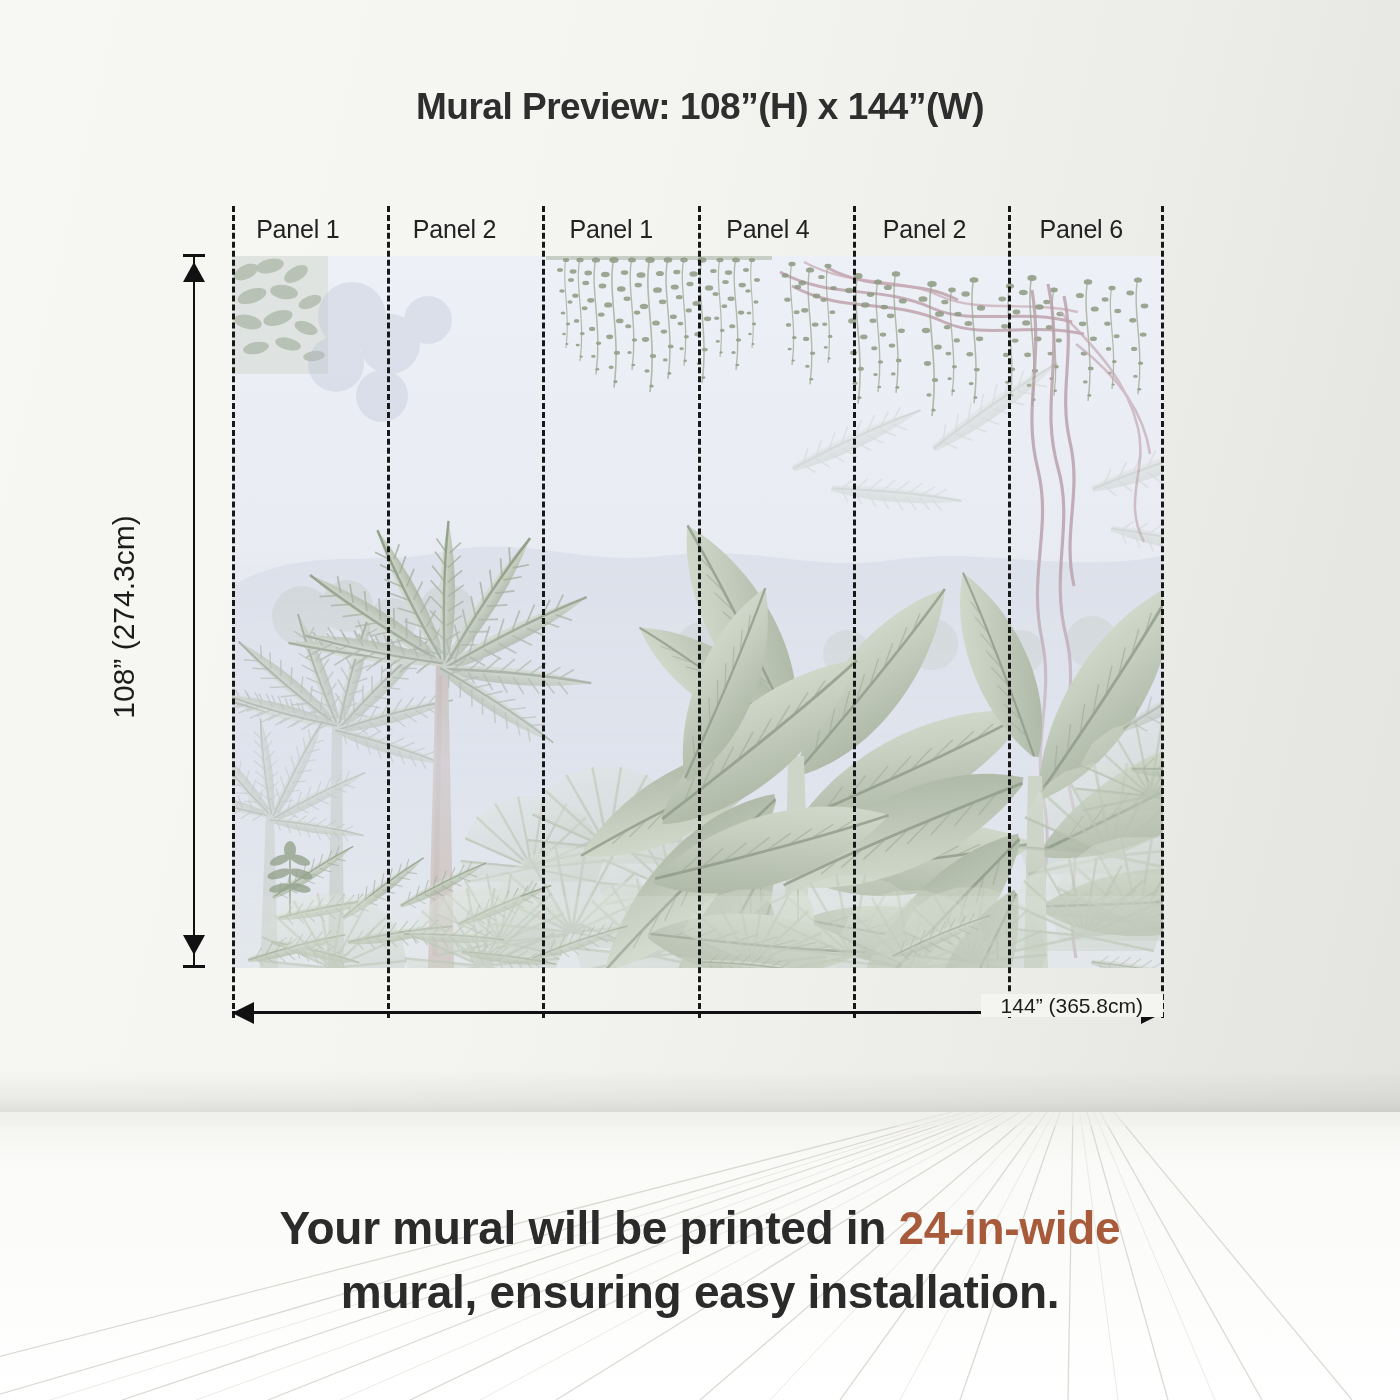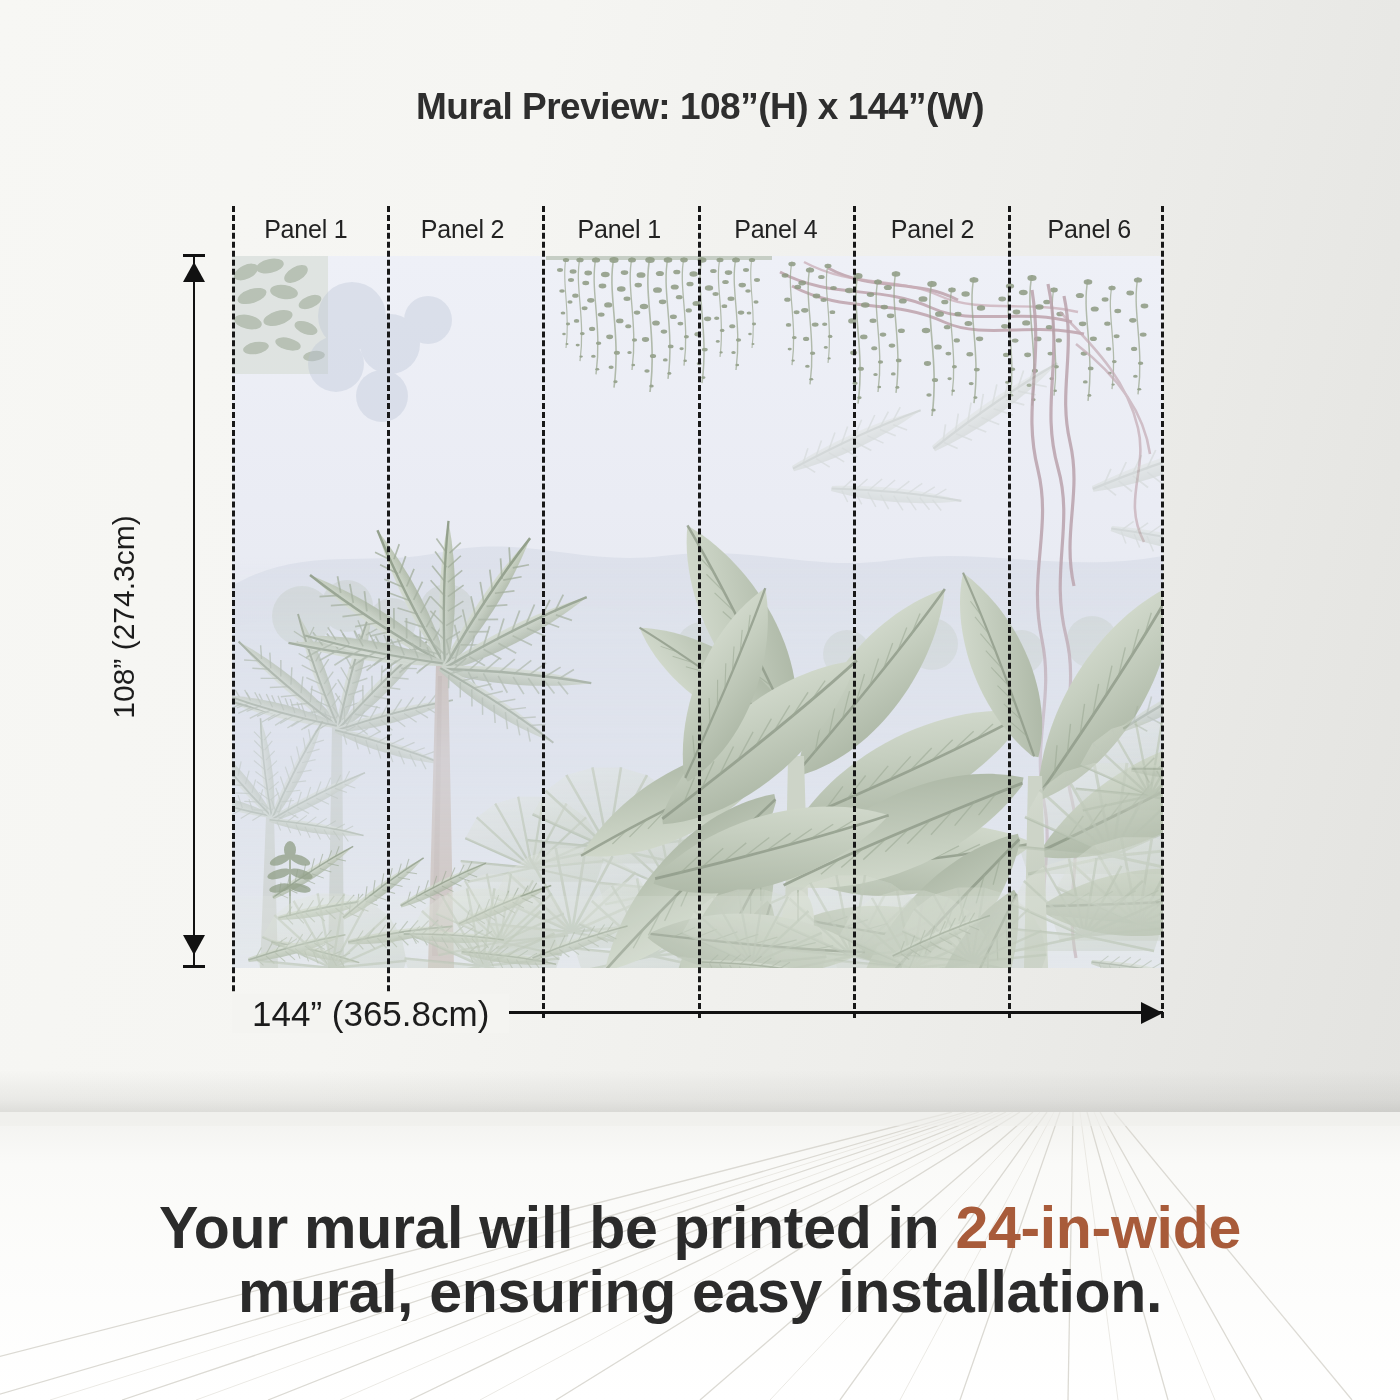--- a/index.html
+++ b/index.html
@@ -31,21 +31,21 @@
   #title {
     position:absolute; left:0; top:86px; width:1400px;
     text-align:center;
     font-size:37px; font-weight:bold; letter-spacing:-.5px;
     color:#2e2e2e;
     white-space:nowrap;
   }
 
   
   #panel-labels {
-    position:absolute; left:232px; top:212px; width:931px; height:34px;
+    position:absolute; left:224px; top:212px; width:931px; height:34px;
     display:flex;
     gap:9px;
   }
   .panel-label {
     flex:1 1 0; text-align:center;
     font-size:25px; color:#222; letter-spacing:-.2px;
     line-height:34px;
   }
 
   
@@ -79,35 +79,35 @@
   }
 
   #hdim { position:absolute; left:232px; top:1011px; width:931px; height:3px; background:#111; }
   .harrow{ position:absolute; top:1002px; width:0;height:0;
            border-top:11px solid transparent; border-bottom:11px solid transparent; }
   #harrow-left { left:232px; border-right:22px solid #111; }
   #harrow-right{ left:1141px; border-left:22px solid #111; }
 
   #hlabel{
     position:absolute; left:232px; top:994px; width:931px;
-    text-align:left; font-size:35px; color:#1c1c1c;
+    text-align:right; font-size:21px; color:#1c1c1c;
   }
   #hlabel span{ background:linear-gradient(#f4f4f1,#f4f4f1); padding:0 20px; }
 
   
   #floor {
     position:absolute; left:0; top:1112px; width:1400px; height:288px;
     overflow:hidden; background:#fbfbfa;
   }
   #floor svg{ display:block; width:1400px; height:288px; }
 
   
   #caption {
     position:absolute; left:0; top:1196px; width:1400px;
-    text-align:center; font-size:59px; font-weight:bold;
+    text-align:center; font-size:46px; font-weight:bold;
     line-height:64px; color:#2b2b2b; letter-spacing:-.3px;
   }
   .accent{ color:#a85b3a; }
 </style>
 </head>
 <body>
 
 <div id="stage">
 
   <div id="wall">

